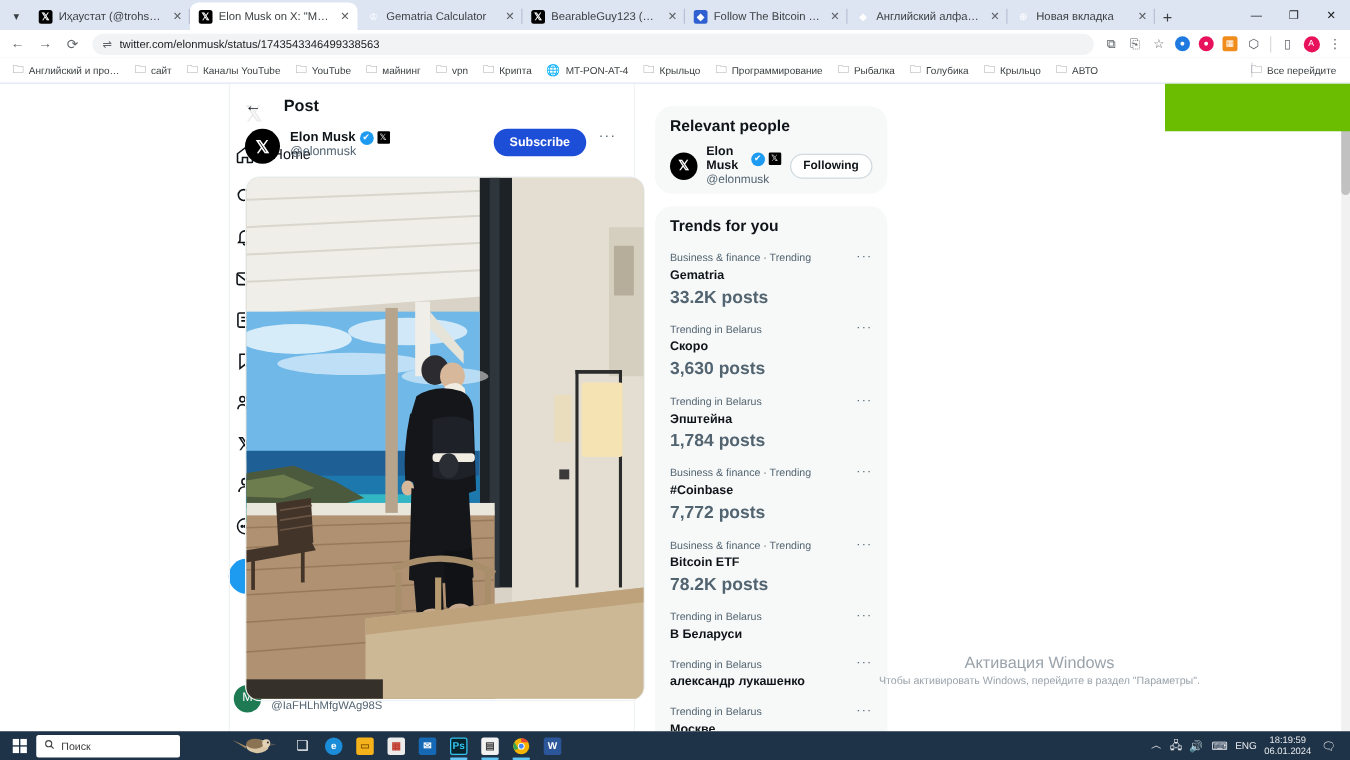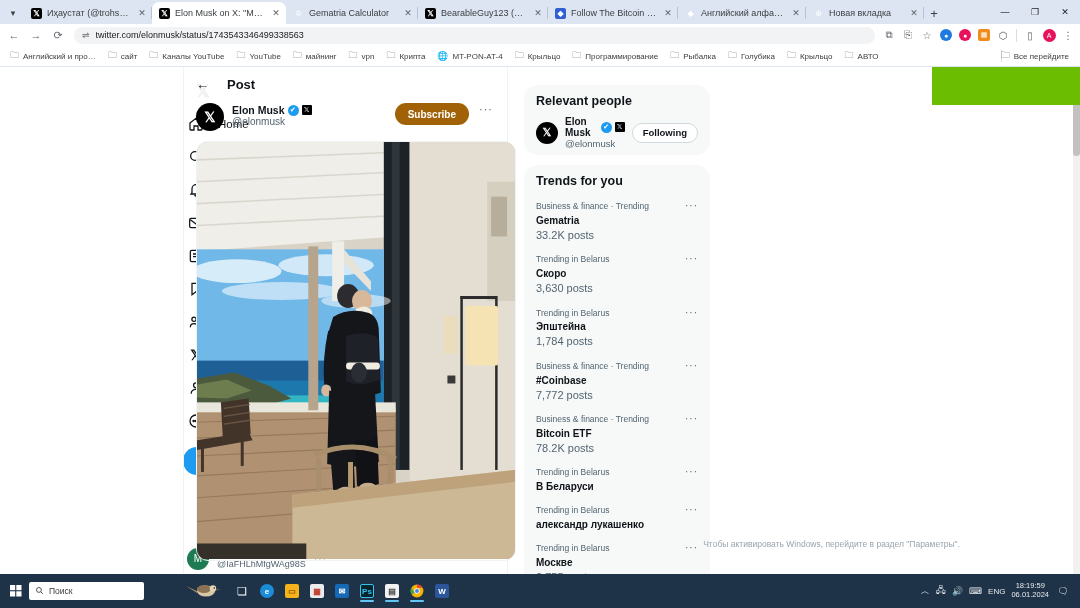--- a/index.html
+++ b/index.html
@@ -121,21 +121,21 @@
   .tw-av { width:28px;height:28px;border-radius:50%; background:#000; color:#fff; flex:none;
      display:flex;align-items:center;justify-content:center; font-size:14px; font-weight:bold;}
   .tw-names { flex:1 1 auto; min-width:0; padding-top:1px;}
   .tw-name-row { display:flex; align-items:center; gap:3px; }
   .tw-name { font-size:10.5px; font-weight:bold; color:#0f1419; }
   .verified { width:11px;height:11px;border-radius:50%; background:#1d9bf0; color:#fff;
      font-size:7px; display:flex;align-items:center;justify-content:center; flex:none;}
   .affil { width:10px;height:10px;background:#000;color:#fff;font-size:7px;
      display:flex;align-items:center;justify-content:center;border-radius:1px; flex:none;}
   .tw-handle { font-size:10px; color:#536471; }
-  .subscribe-btn { height:22px; padding:0 13px; border-radius:999px; background:#a16207; color:#fff;
+  .subscribe-btn { height:22px; padding:0 13px; border-radius:999px; background:#1d4ed8; color:#fff;
      font-size:10px; font-weight:bold; border:none; display:flex;align-items:center; cursor:pointer; flex:none;}
   .tw-more { font-size:11px; color:#536471; padding:0 2px; flex:none; letter-spacing:1px;}
   .tweet-text { font-size:11px; color:#0f1419; line-height:1.35; margin-top:9px; }
   .tweet-media { margin-top:10px; width:320px; height:420px; border-radius:12px; overflow:hidden;
      position:relative; border:1px solid #eff3f4; }
 
   
   .rightcol { width:212px; flex:none; padding:8px 10px 0 16px; }
   .searchbox { height:26px; border-radius:999px; background:#eff3f4; display:flex; align-items:center;
      gap:8px; padding:0 12px; font-size:10px; color:#536471; }
@@ -146,36 +146,36 @@
      display:flex;align-items:center;justify-content:center; font-size:11px; font-weight:bold;}
   .person .pinfo { flex:1 1 auto; min-width:0;}
   .person .pname-row { display:flex; align-items:center; gap:3px;}
   .person .pname { font-size:10px; font-weight:bold; color:#0f1419;}
   .person .phandle { font-size:9.5px; color:#536471;}
   .following-btn { height:20px; padding:0 10px; border-radius:999px; border:1px solid #cfd9de;
      background:#fff; color:#0f1419; font-size:9.5px; font-weight:bold; cursor:pointer; flex:none;}
   .trend { padding:5px 0 6px 0; position:relative; }
   .trend .cat { font-size:8.5px; color:#536471; line-height:1.4;}
   .trend .ttl { font-size:10px; font-weight:bold; color:#0f1419; line-height:1.5;}
-  .trend .cnt { font-size:11px; color:#536471; line-height:1.4;}
+  .trend .cnt { font-size:14px; color:#536471; line-height:1.4;font-weight:bold;}
   .trend .tdots { position:absolute; right:0; top:4px; color:#536471; font-size:10px; letter-spacing:1px;}
 
   
   .scroll-track { position:absolute; right:0; top:67px; width:7px; bottom:0; background:#f1f1f1;}
   .scroll-thumb { position:absolute; right:0; top:72px; width:7px; height:84px; background:#c1c1c1;
      border-radius:4px;}
 
   
   .watermark { position:absolute; right:120px; bottom:35px; text-align:center; z-index:30;
      pointer-events:none; color:#9aa3ab; }
   .watermark .w1 { font-size:13px; line-height:1.3;}
   .watermark .w2 { font-size:8.5px; line-height:1.3;}
 
   
-  .taskbar { position:absolute; left:0; bottom:0; width:1080px; height:34px;
+  .taskbar { position:absolute; left:0; bottom:0; width:1080px; height:23px;
      background:#1f3348; display:flex; align-items:center; padding:0 3px; }
   .tb-start { width:26px;height:23px;display:flex;align-items:center;justify-content:center;
      color:#fff; font-size:11px;}
   .tb-search { width:115px; height:18px; background:#fff; border-radius:2px; display:flex;
      align-items:center; gap:5px; padding:0 6px; font-size:8.5px; color:#3a3a3a;}
   .tb-icons { display:flex; align-items:center; gap:1px; margin-left:6px;}
   .tb-ic { width:24px;height:22px; display:flex;align-items:center;justify-content:center;
      font-size:11px; color:#fff; position:relative; border-radius:2px;}
   .tb-ic .sq { width:14px;height:14px; border-radius:2px; display:flex;align-items:center;
      justify-content:center; font-size:8px; font-weight:bold;}
@@ -667,20 +667,21 @@
 
         </div>
       </div>
     </div>
   </div>
 
   <div class="scroll-track"></div>
   <div class="scroll-thumb"></div>
 
   <div class="watermark">
+    <div class="w1">Активация Windows</div>
     <div class="w2">Чтобы активировать Windows, перейдите в раздел "Параметры".</div>
   </div>
 </div>
 
 <div class="taskbar">
   <div class="tb-start">
     <svg width="12" height="12" viewBox="0 0 12 12" fill="#fff">
         <rect x="0" y="0" width="5.2" height="5.2"></rect>
         <rect x="6.3" y="0" width="5.2" height="5.2"></rect>
         <rect x="0" y="6.3" width="5.2" height="5.2"></rect>

